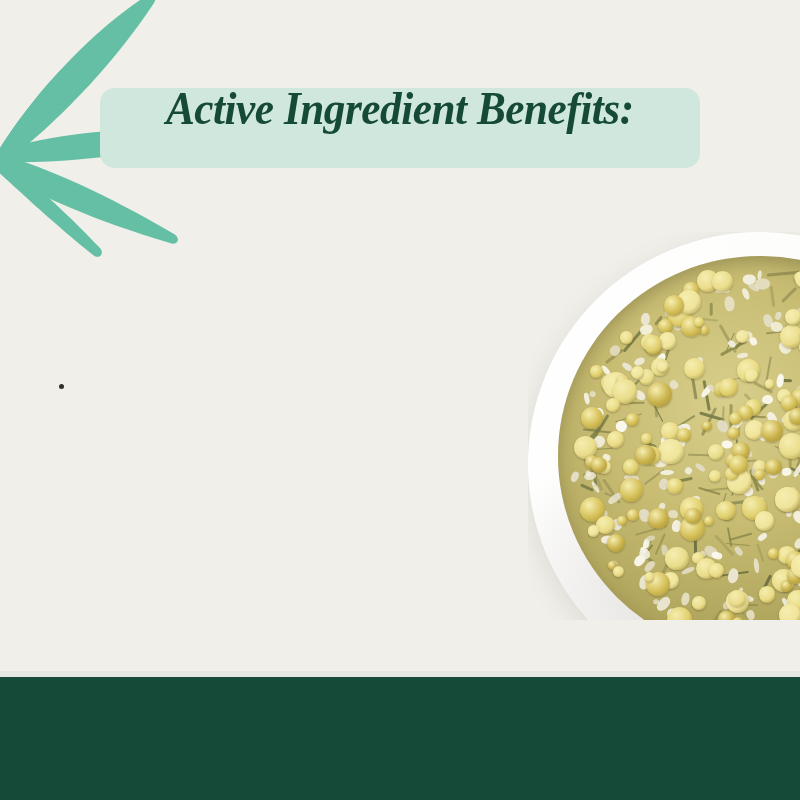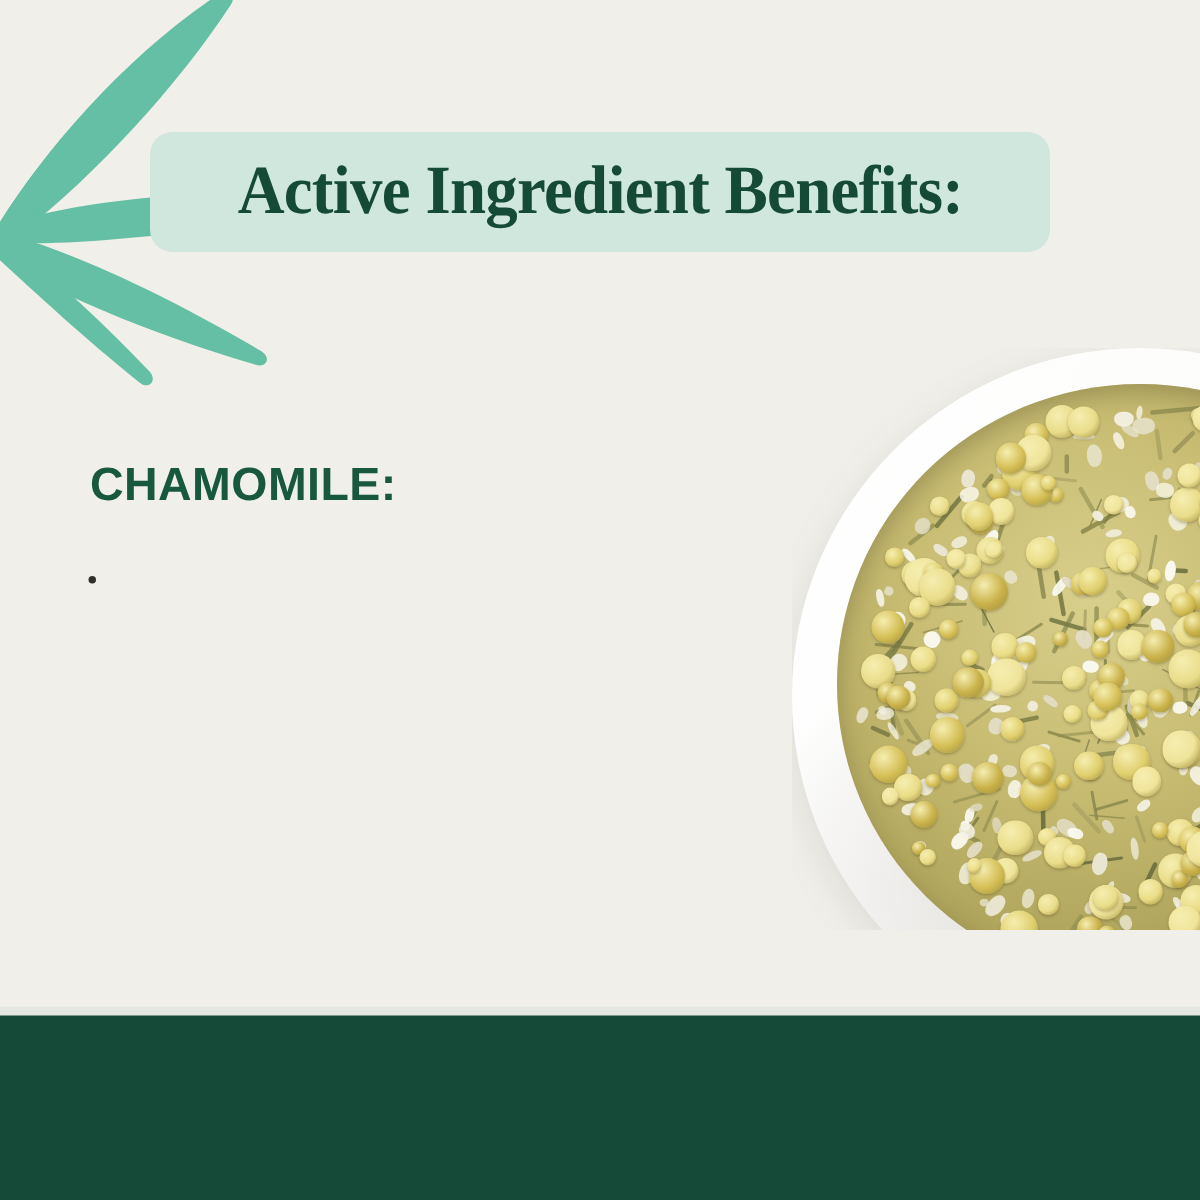--- a/index.html
+++ b/index.html
@@ -32,22 +32,22 @@
   #title-banner {
     position: absolute;
     left: 100px;
     top: 88px;
     width: 600px;
     height: 80px;
     background: #cfe7dc;
     border-radius: 15px;
     z-index: 3;
     display: flex;
-    align-items: center;
     justify-content: center;
+    font-style: italic;
   }
   #banner-title {
     font-family: "Liberation Serif", "DejaVu Serif", serif;
     font-weight: 700;
     font-size: 46px;
     line-height: 1;
     letter-spacing: -0.5px;
     color: #154a36;
     transform: scaleX(0.94);
     white-space: nowrap;
@@ -548,21 +548,20 @@
       <path d="M38,164 C84,176 146,204 214,244 C221,248 218,256 210,253 C132,230 70,202 36,180 C28,175 30,162 38,164 Z"></path>
 
       <path d="M38,166 C66,186 104,220 140,258 C145,264 139,270 133,265 C92,232 56,198 34,178 C27,172 31,161 38,166 Z"></path>
     </g>
   </svg>
 
   <div id="title-banner">
     <span id="banner-title">Active Ingredient Benefits:</span>
   </div>
 
-  <h2 id="ingredient-heading">CHAMOMILE:</h2>
 
   <ul id="benefits-list">
     <li class="benefit-item">
       <span class="bullet-dot"></span>
     </li>
   </ul>
 
   <div id="footer-strip"></div>
   <div id="footer-bar"></div>
 

